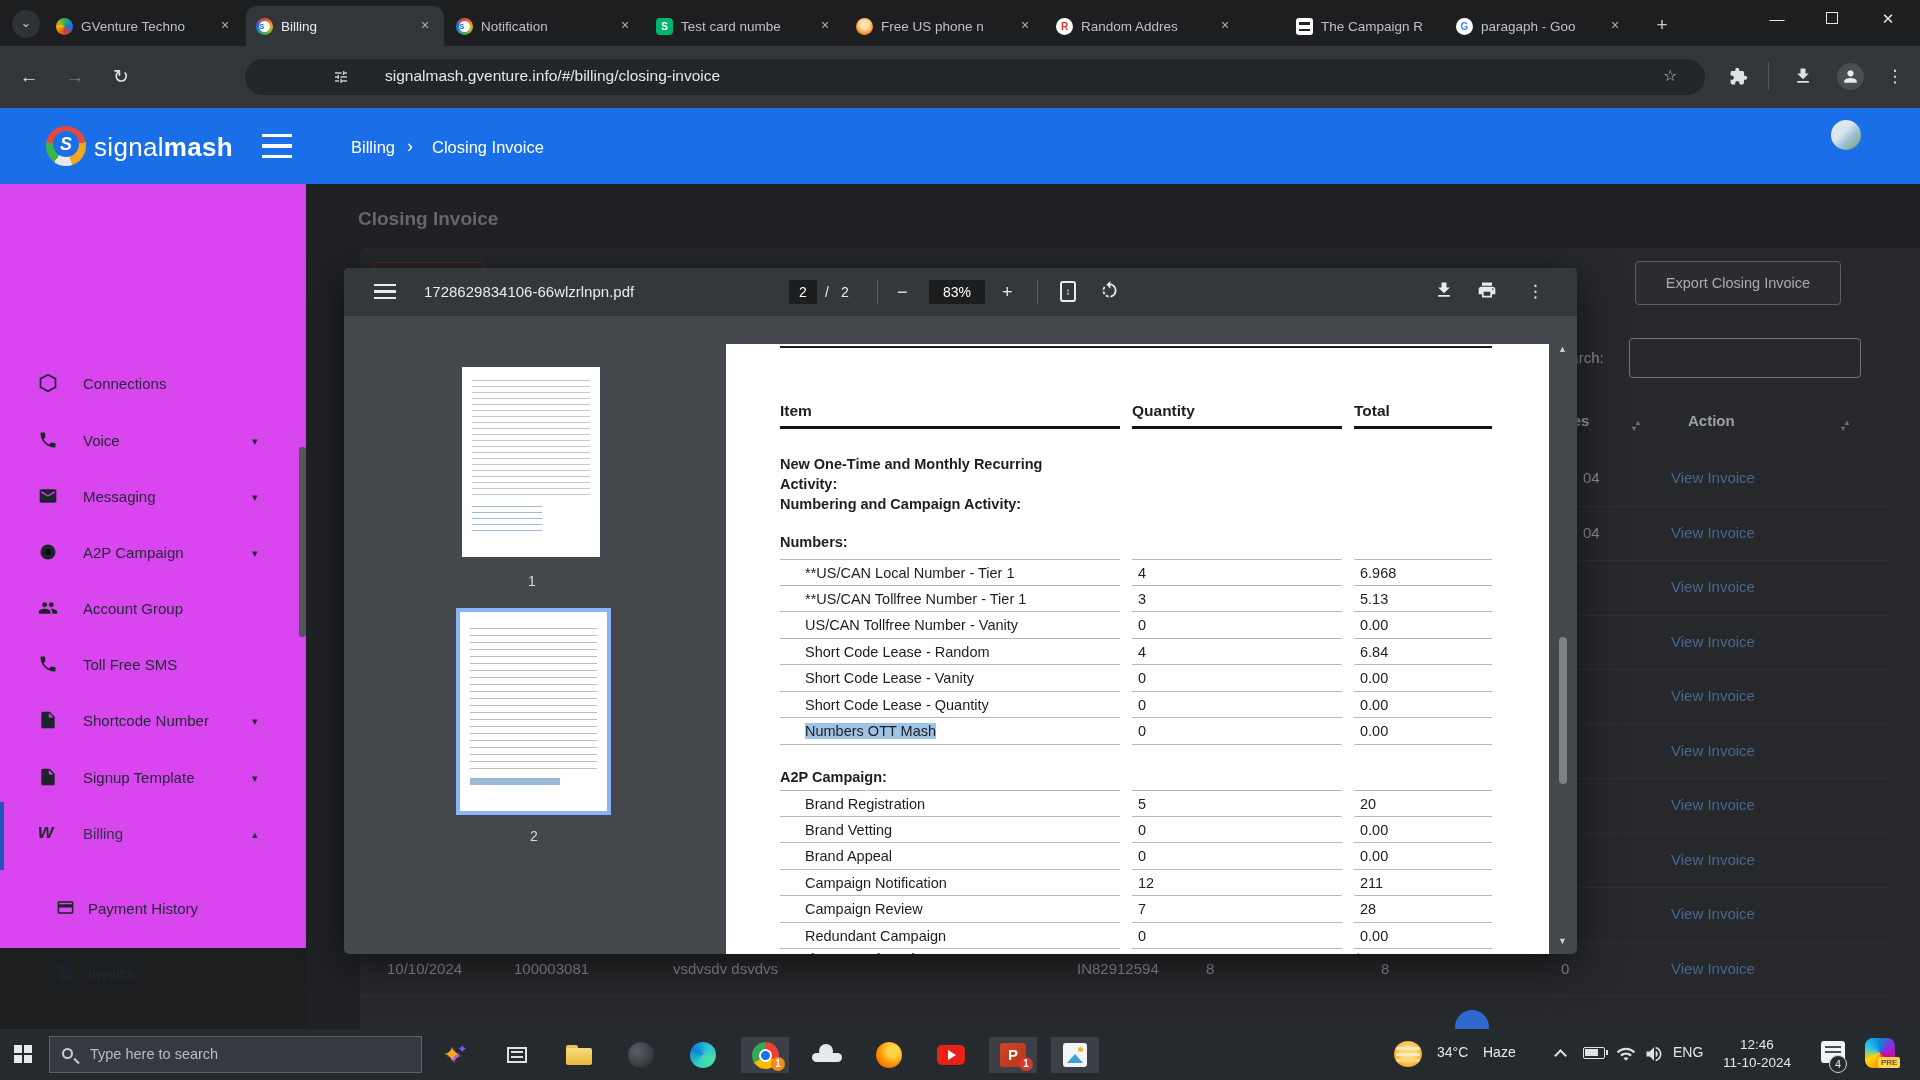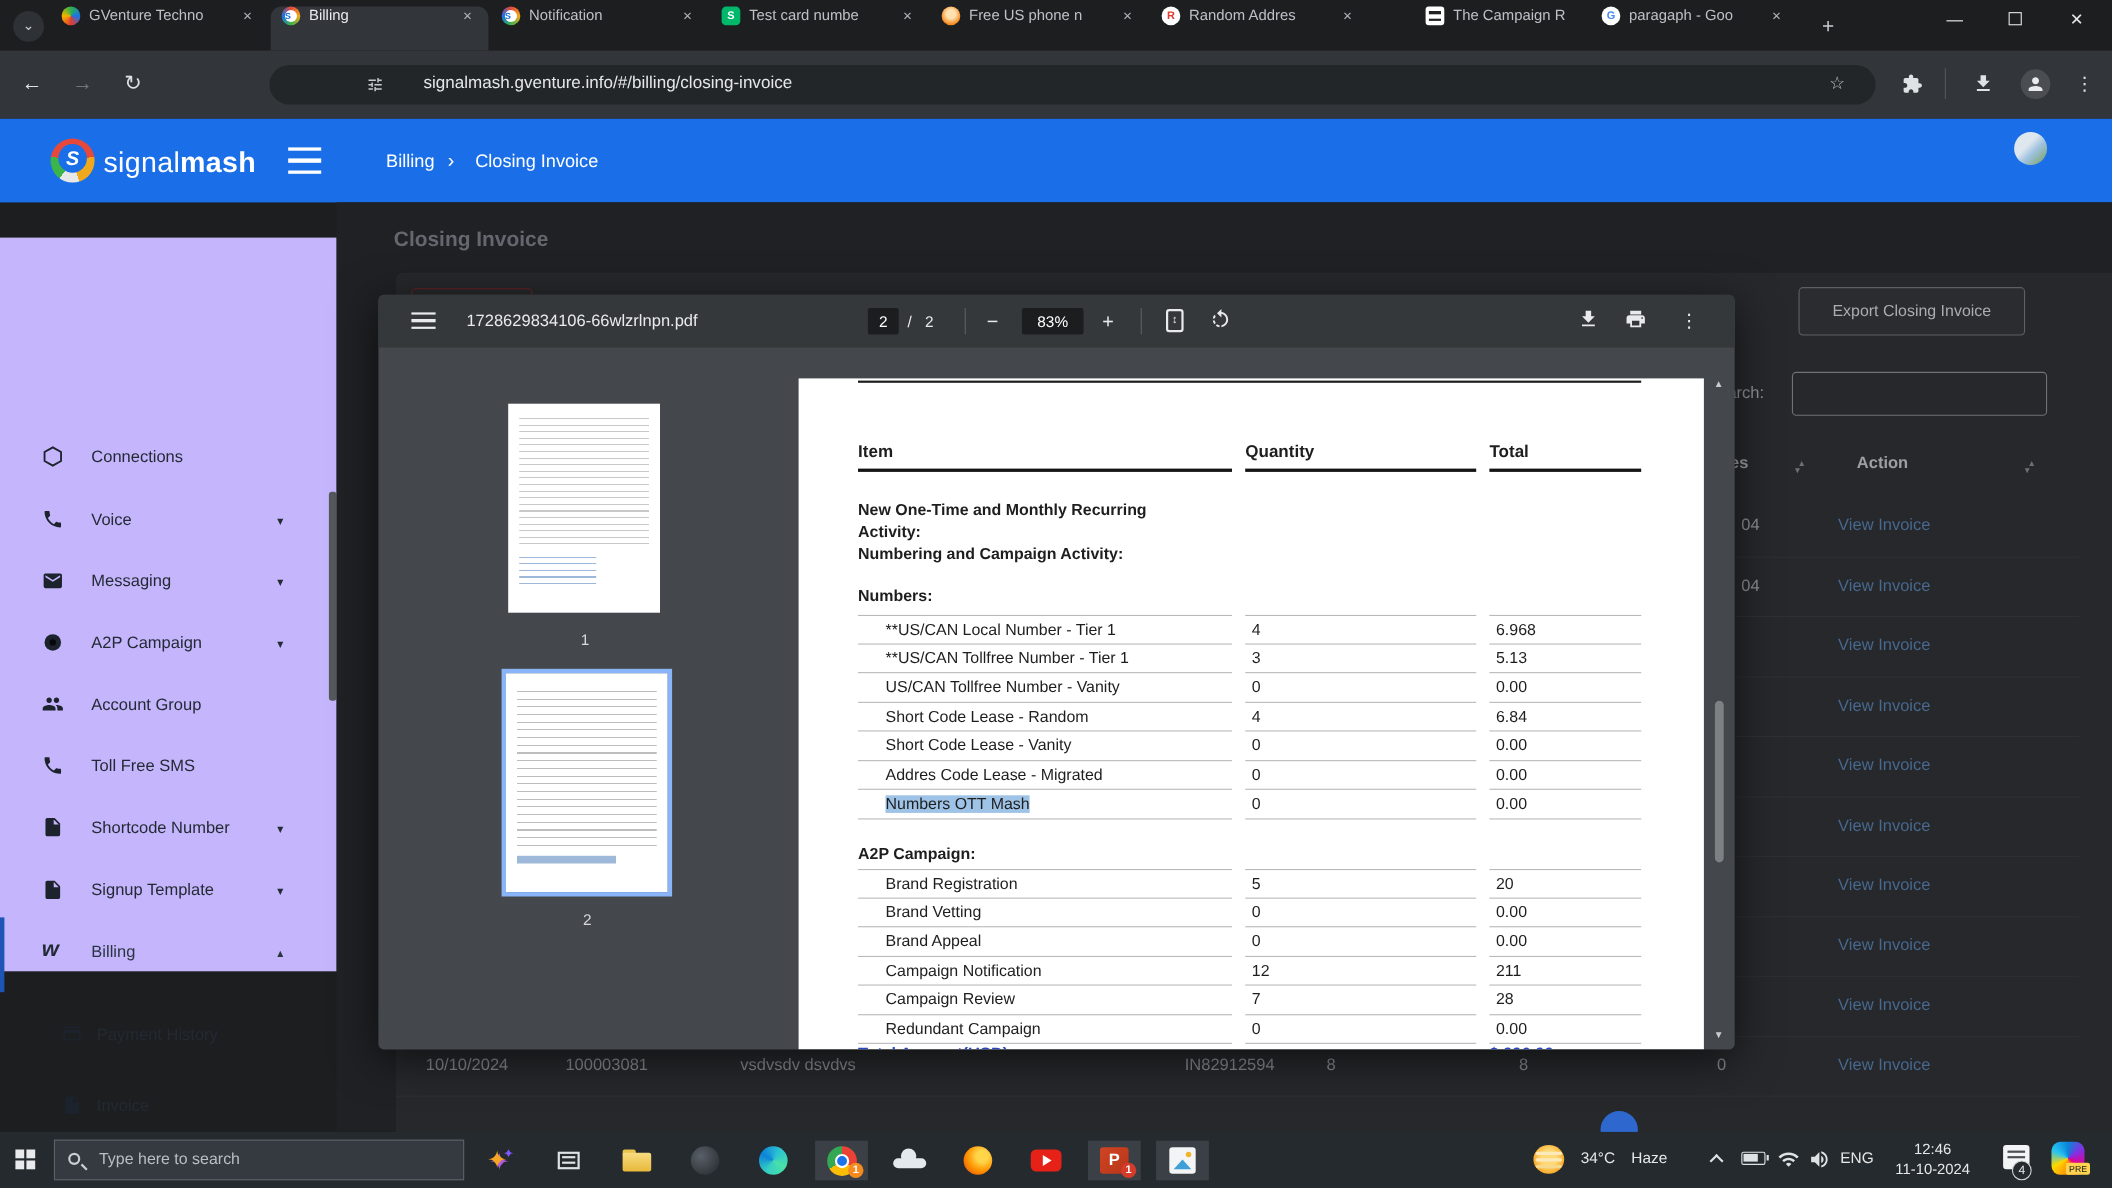--- a/index.html
+++ b/index.html
@@ -3,21 +3,21 @@
 <meta charset="utf-8">
 <style>
   * { margin:0; padding:0; box-sizing:border-box; }
   html,body { width:1920px; height:1080px; overflow:hidden; background:#000; }
   body { font-family:"Liberation Sans", sans-serif; }
   .screen { position:absolute; width:1920px; height:1080px; background:#1d1e20; overflow:hidden; }
 
   
   .tabstrip { position:absolute; left:0; top:0; width:1920px; height:46px; background:#1d1e20; }
   .tabsearch { position:absolute; left:12px; top:10px; width:28px; height:28px; border-radius:50%; background:#2e3135; color:#c6cacd; text-align:center; line-height:26px; font-size:13px; }
-  .tab { position:absolute; top:6px; height:40px; border-radius:10px 10px 0 0; display:flex; padding:0 10px; width:198px; color:#bdc1c6; font-size:13.5px; }
+  .tab { position:absolute; top:6px; height:40px; border-radius:10px 10px 0 0; display:flex; align-items:center; padding:0 10px; width:198px; color:#bdc1c6; font-size:13.5px; }
   .tab.active { background:#32353a; color:#e9ebee; }
   .tab .title { flex:1; white-space:nowrap; overflow:hidden; -webkit-mask-image:linear-gradient(90deg,#000 75%,transparent); mask-image:linear-gradient(90deg,#000 75%,transparent); margin-left:8px; }
   .tab .x { width:18px; height:18px; border-radius:50%; text-align:center; line-height:16px; font-size:14px; color:#aeb2b6; }
   .fav { width:17px; height:17px; border-radius:50%; flex:0 0 17px; display:flex; align-items:center; justify-content:center; font-size:10px; font-weight:bold; }
   .newtab { position:absolute; top:12px; width:28px; height:28px; color:#c6cacd; font-size:19px; text-align:center; line-height:26px; }
   .wctrl { position:absolute; top:0; width:52px; height:40px; color:#e4e6e8; text-align:center; line-height:38px; font-size:15px; }
   .toolbar { position:absolute; left:0; top:46px; width:1920px; height:62px; background:#32353a; }
   .navic { position:absolute; top:16px; width:30px; height:30px; color:#dfe2e5; font-size:19px; text-align:center; line-height:29px; }
   .omni { position:absolute; left:245px; top:13px; width:1460px; height:36px; border-radius:18px; background:#232629; display:flex; align-items:center; }
   .url { color:#e4e7ea; font-size:15.5px; position:absolute; left:140px; top:8px; }
@@ -28,21 +28,21 @@
   .smlogo { position:absolute; left:46px; top:18px; width:40px; height:40px; border-radius:50%;
     background:conic-gradient(#e8483a 0 22%, #f0a81c 22% 45%, #e8e8e8 45% 60%, #3bb54a 60% 78%, #e8483a 78% 100%); }
   .smlogo::after { content:"S"; position:absolute; left:7px; top:5px; width:26px; height:26px; border-radius:50%; background:#1a6fe8; color:#fff; font-weight:bold; font-size:18px; font-style:italic; text-align:center; line-height:26px; }
   .brand { position:absolute; left:94px; top:24px; color:#fff; font-size:26px; letter-spacing:.3px; }
   .hamb { position:absolute; left:262px; top:26px; width:30px; height:24px; border-top:3.5px solid #fff; border-bottom:3.5px solid #fff; }
   .hamb::after { content:""; position:absolute; left:0; top:7px; width:30px; height:3.5px; background:#fff; }
   .crumb { position:absolute; top:30px; color:#fff; font-size:16.5px; }
   .avatarh { position:absolute; left:1831px; top:120px; width:30px; height:30px; border-radius:50%; background:linear-gradient(135deg,#dfe7ee 40%,#9fc2e0 60%,#769e55 100%); }
 
   
-  .sidebar { position:absolute; left:0; top:184px; width:306px; height:667px; background:#c4b5fd;margin-top:32px; }
+  .sidebar { position:absolute; left:0; top:184px; width:306px; height:764px; background:#d946ef; }
   .sitem { position:absolute; left:0; width:306px; height:46px; color:#232a34; font-size:15px; }
   .sitem .lbl { position:absolute; left:83px; top:13px; }
   .sitem .lbl2 { position:absolute; left:88px; top:13px; }
   .sitem svg { position:absolute; left:38px; top:11px; fill:#1d232c; }
   .sitem .svg2 { left:56px; }
   .chev { position:absolute; left:252px; top:16px; font-size:11px; }
   .activeedge { position:absolute; left:0; top:618px; width:4px; height:68px; background:#1c55b4; }
   .sscroll { position:absolute; left:299px; top:447px; width:7px; height:190px; background:#54585d; border-radius:3px; }
 
   
@@ -412,21 +412,21 @@
       <div class="pdfgrid" style="top:268px">
           <div class="prow" style="display:contents"><div class="c0">US/CAN Tollfree Number - Vanity</div><div class="c1">0</div><div class="c2">0.00</div></div>
         </div>
       <div class="pdfgrid" style="top:294.5px">
           <div class="prow" style="display:contents"><div class="c0">Short Code Lease  - Random</div><div class="c1">4</div><div class="c2">6.84</div></div>
         </div>
       <div class="pdfgrid" style="top:321px">
           <div class="prow" style="display:contents"><div class="c0">Short Code Lease  - Vanity</div><div class="c1">0</div><div class="c2">0.00</div></div>
         </div>
       <div class="pdfgrid" style="top:347.5px">
-          <div class="prow" style="display:contents"><div class="c0">Addres Code Lease  - Migrated</div><div class="c1">0</div><div class="c2">0.00</div></div>
+          <div class="prow" style="display:contents"><div class="c0">Short Code Lease  - Quantity</div><div class="c1">0</div><div class="c2">0.00</div></div>
         </div>
       <div class="pdfgrid" style="top:374px">
           <div class="prow" style="display:contents"><div class="c0"><span class="hilite">Numbers OTT Mash</span></div><div class="c1">0</div><div class="c2">0.00</div></div>
         </div>
 
       <div class="sechead" style="top:425px">A2P Campaign:</div>
       <div class="pdfgrid" style="top:446px">
           <div class="prow first" style="display:contents"><div class="c0">Brand Registration</div><div class="c1">5</div><div class="c2">20</div></div>
         </div>
       <div class="pdfgrid" style="top:472.5px">

